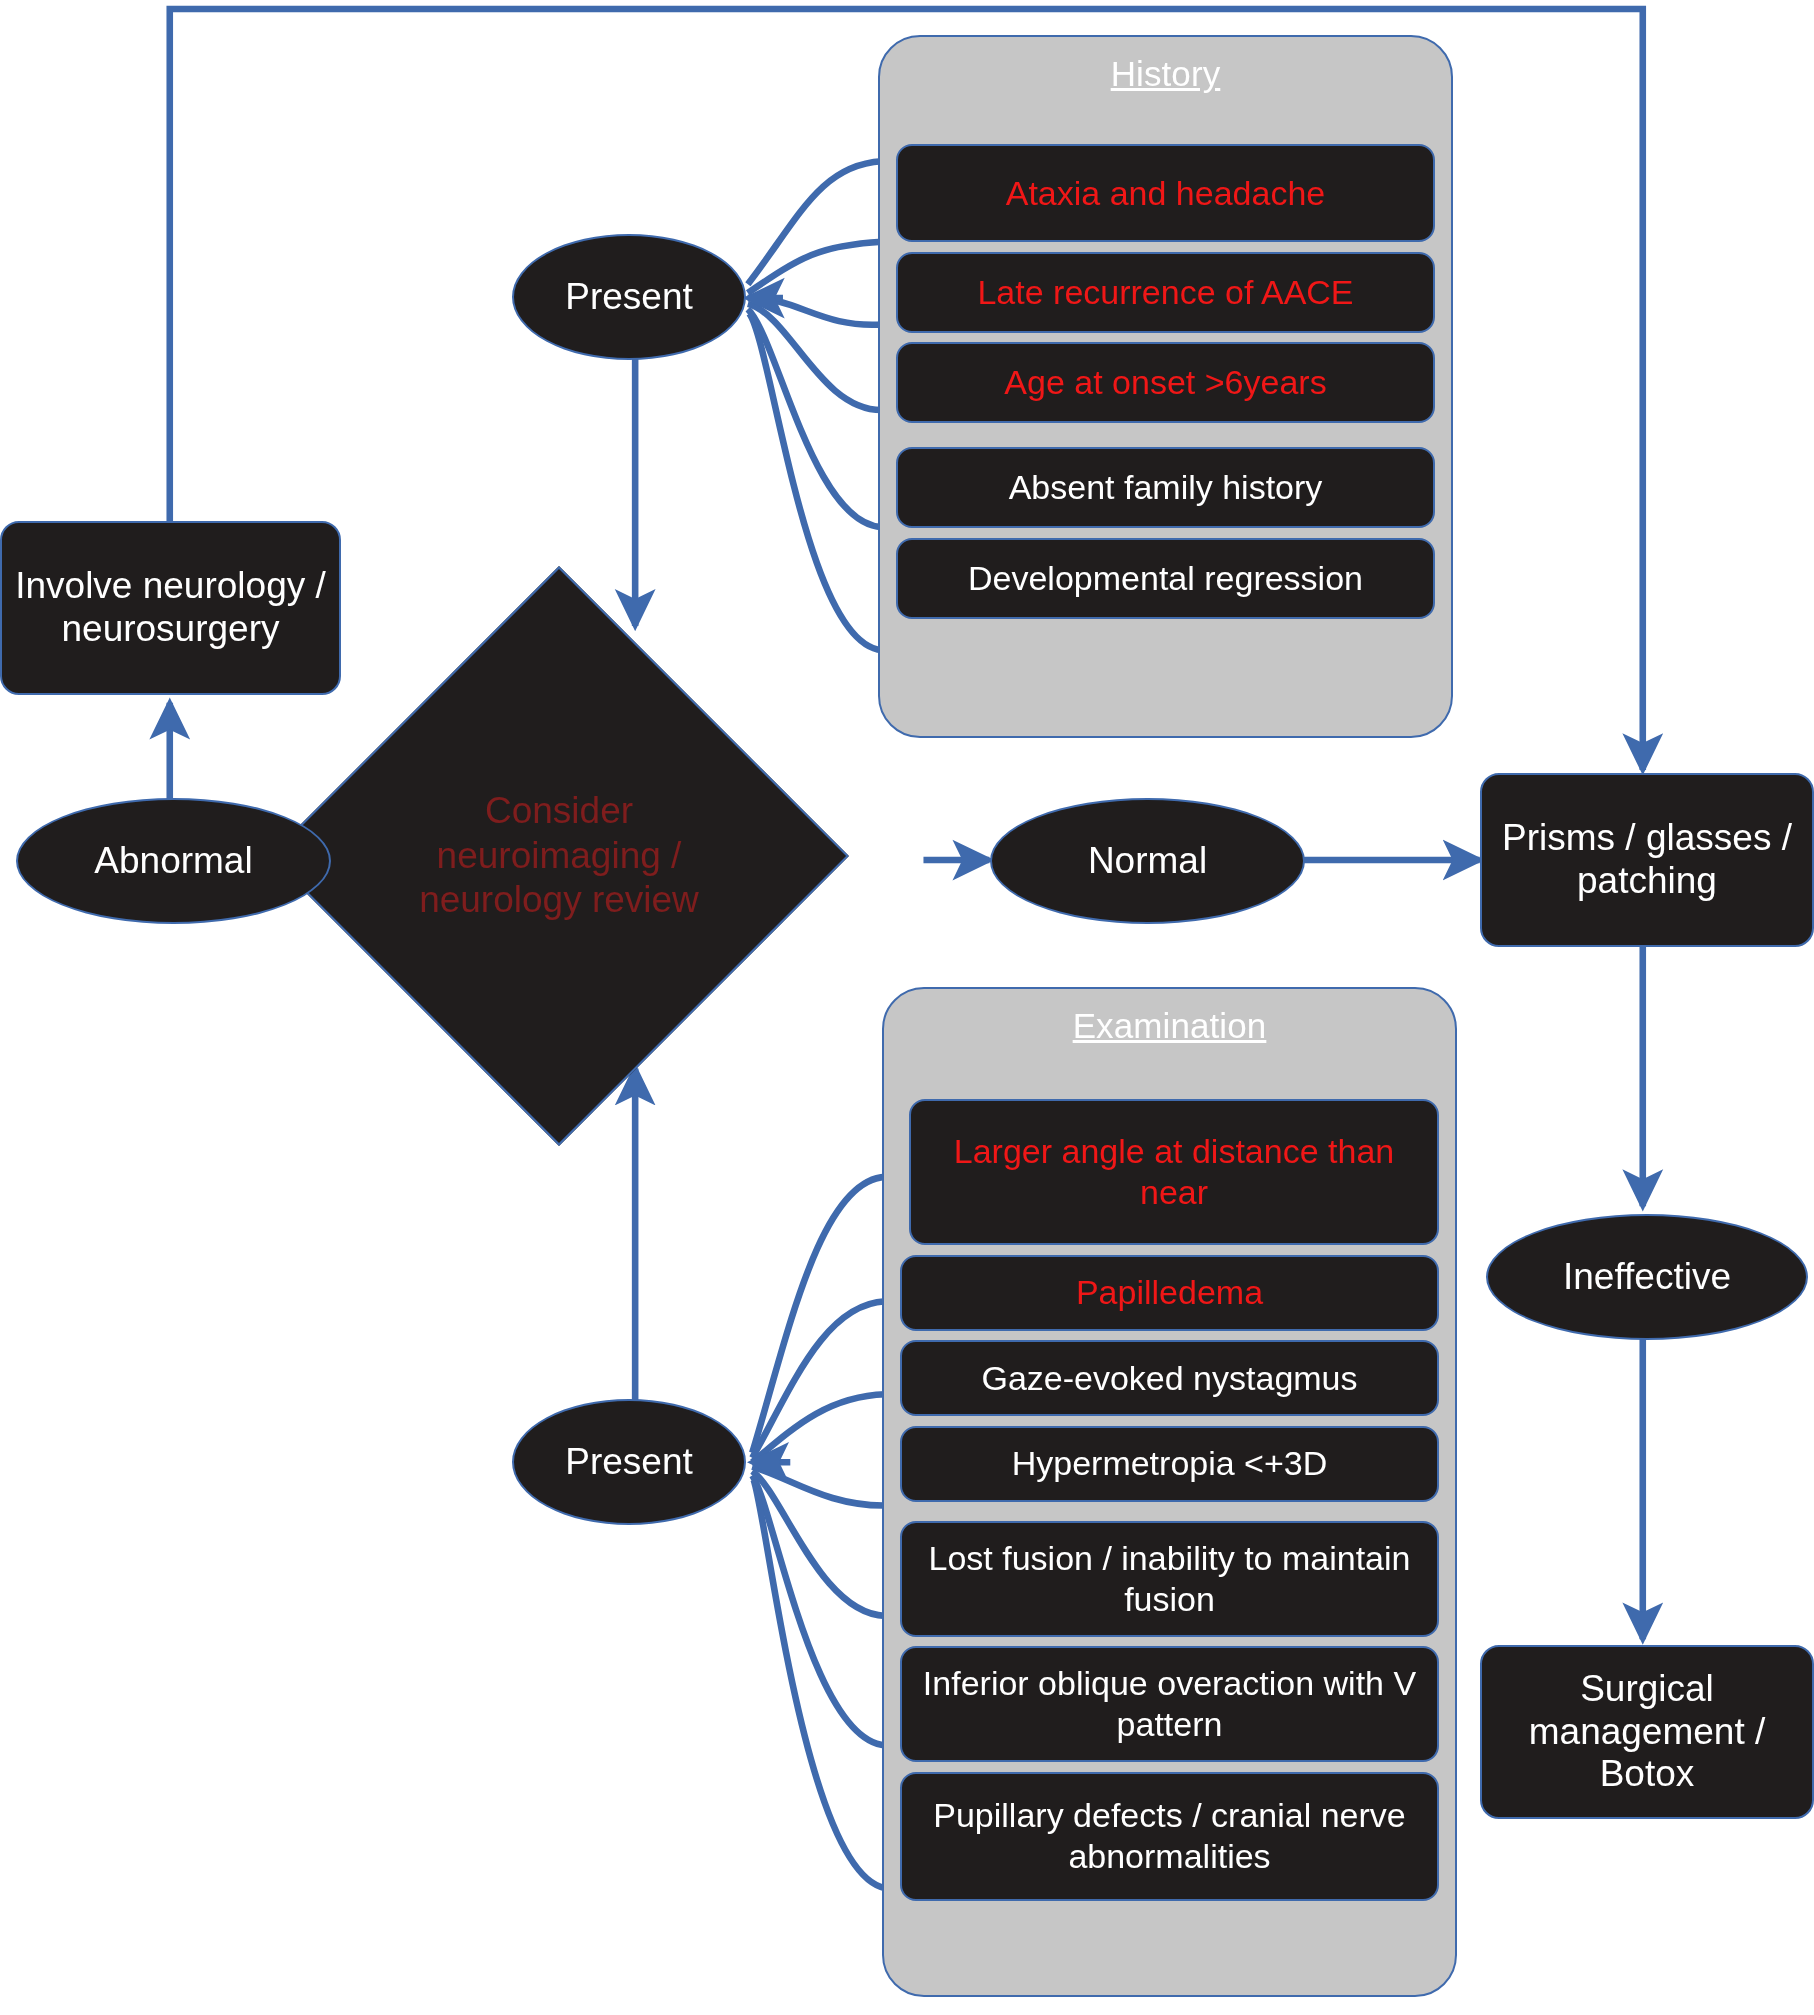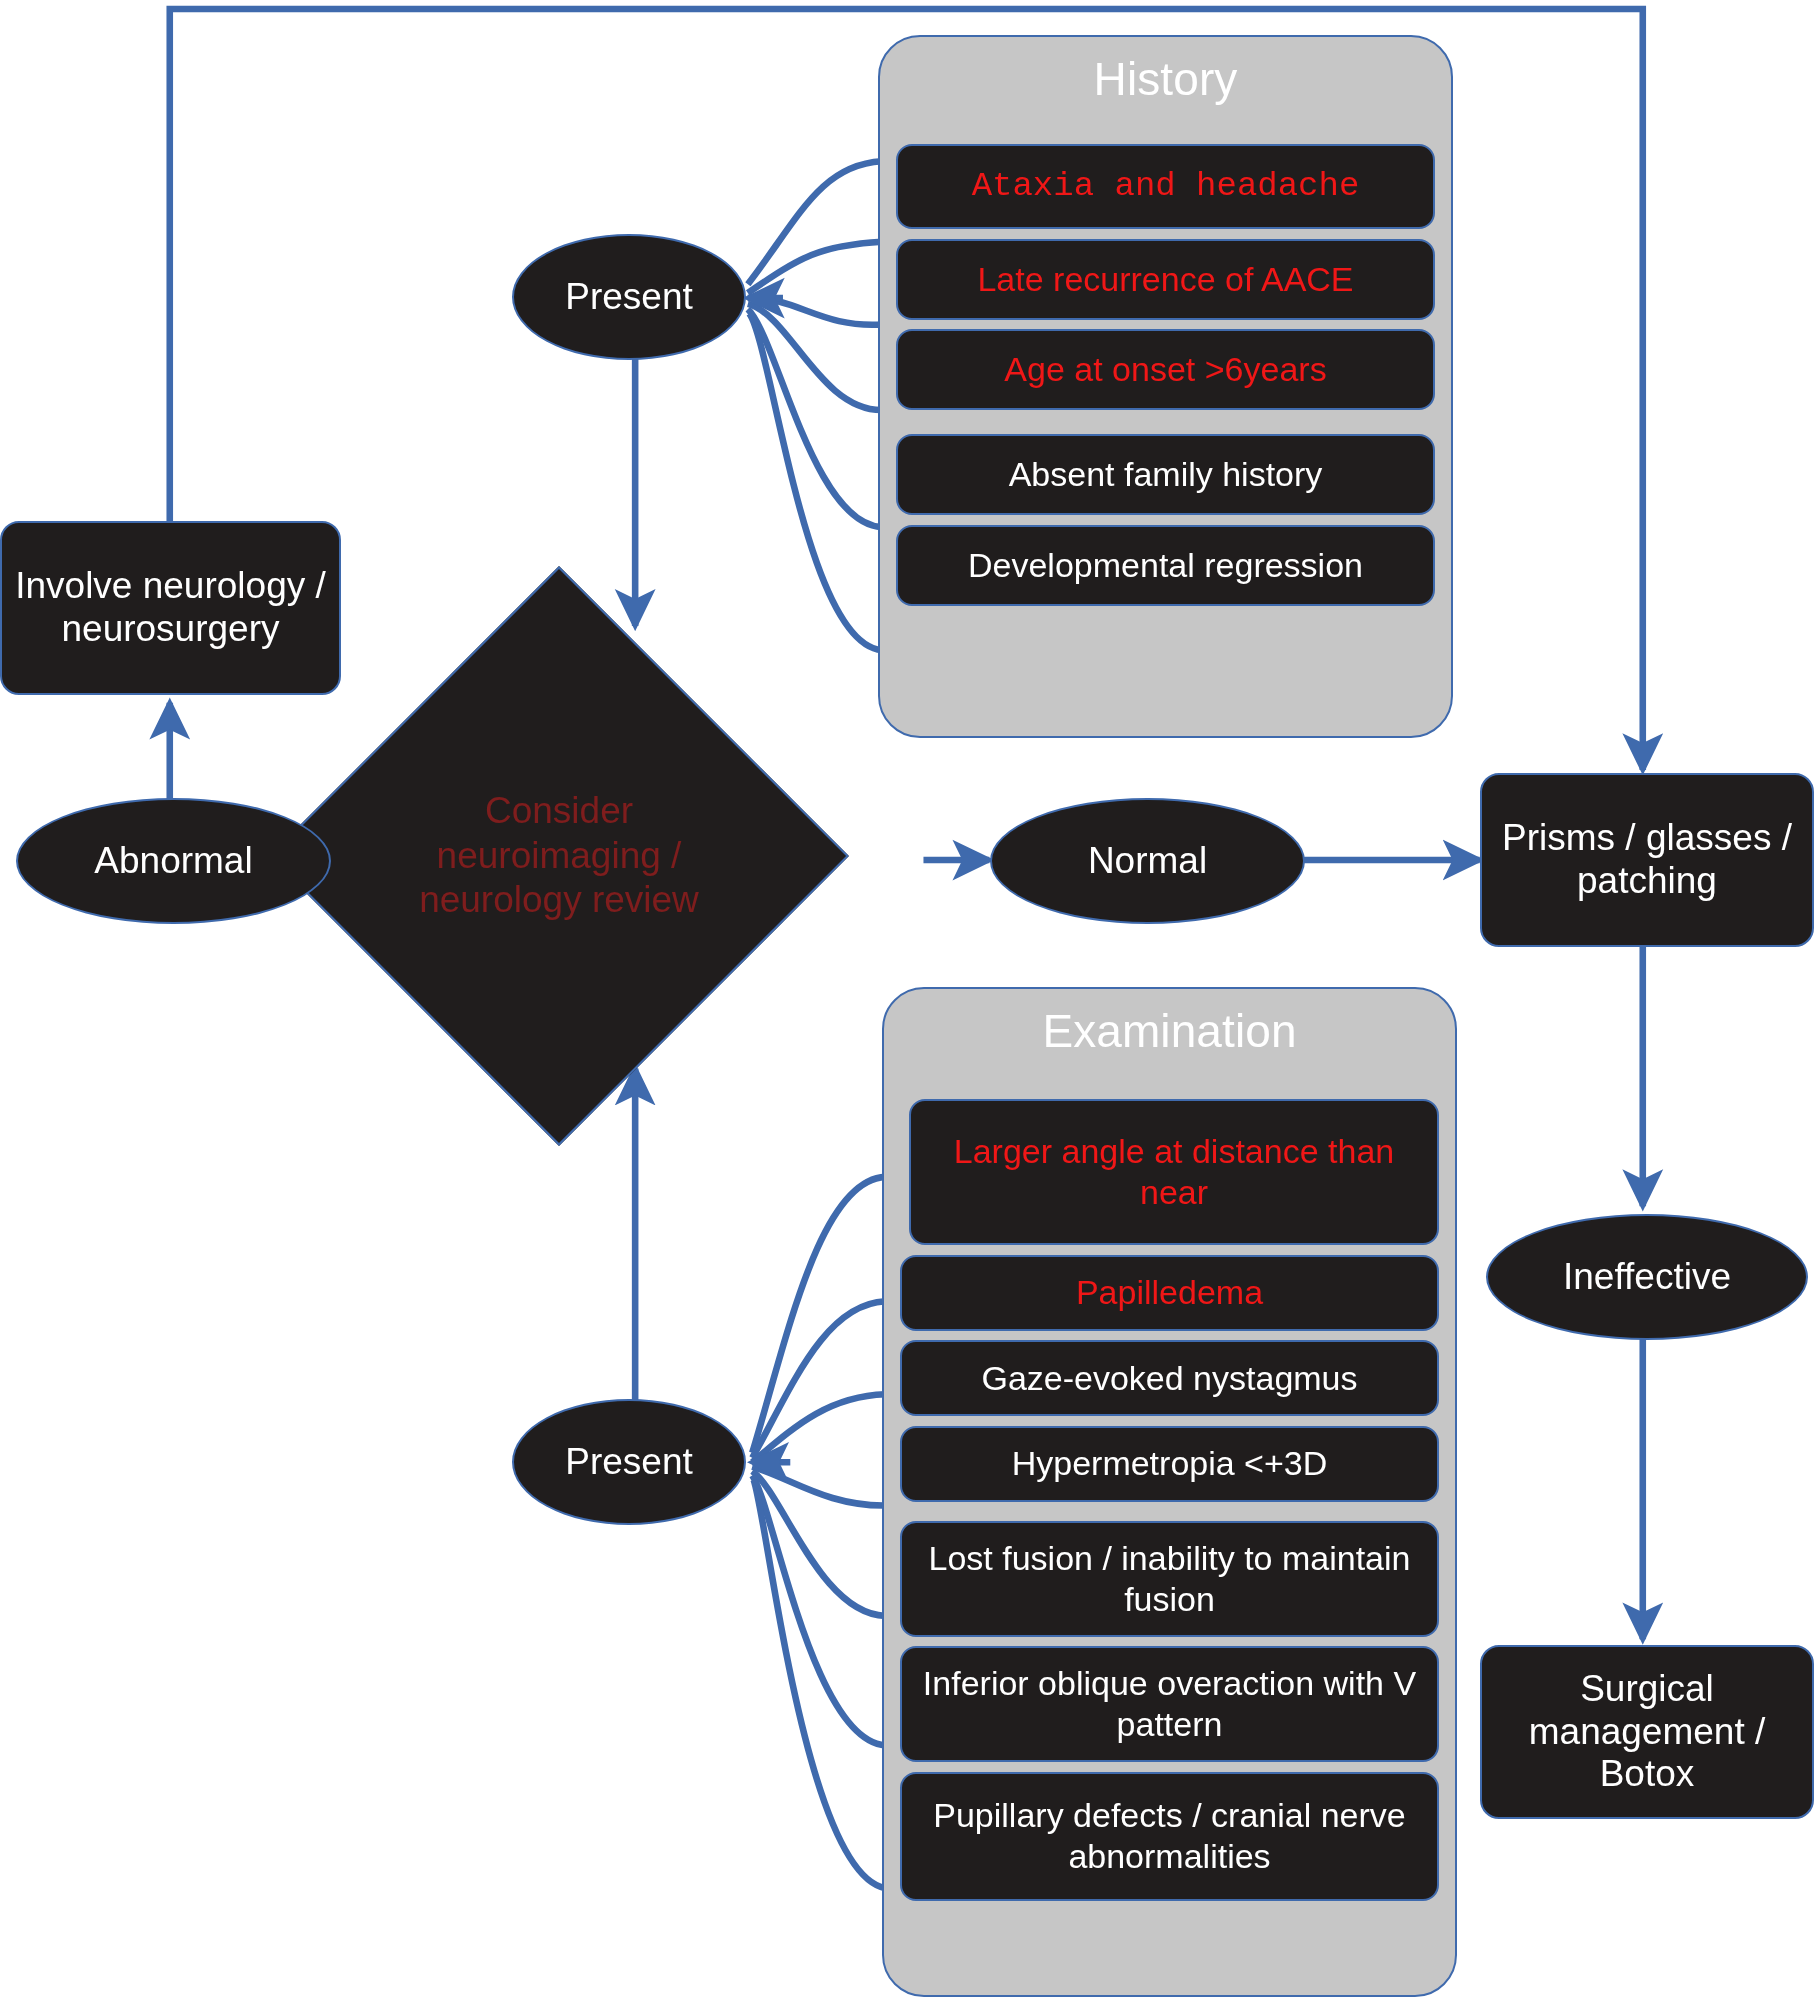--- a/index.html
+++ b/index.html
@@ -69,24 +69,25 @@
     position:absolute;
     box-sizing:border-box;
     background:#c6c6c6;
     border:2.2px solid #3f6aad;
     border-radius:42px;
     z-index:1;
   }
   .panel-title{
     text-align:center;
     color:#ffffff;
-    font-size:46px;
+    font-size:35px;
     line-height:1;
     padding-top:19px;
     letter-spacing:0.1px;
+    text-decoration:underline;
   }
   .panel-items{
     position:absolute;
     left:16px; right:16px;
   }
   .item{
     box-sizing:border-box;
     background:#201d1d;
     border:2.2px solid #3f6aad;
     border-radius:16px;
@@ -149,21 +150,21 @@
 
       <path d="M2245,1290 L2245,1648" marker-end="url(#arw)"></path>
 
       <path d="M2245,1772 L2245,2240" marker-end="url(#arw)"></path>
     </g>
   </svg>
 
   <div class="panel" style="left:878px; top:35px; width:575px; height:703px;">
     <div class="panel-title">History</div>
     <div class="panel-items" id="history-items" style="top:107px;">
-        <div class="item red" style="height: 85px; font-family: Liberation Mono, monospace;">
+        <div class="item red" style="height: 98px;">
           <span>Ataxia and headache</span>
         </div>
         <div class="item red" style="height: 81px;">
           <span>Late recurrence of AACE</span>
         </div>
         <div class="item red" style="height: 81px;">
           <span>Age at onset &gt;6years</span>
         </div>
         <div class="item" style="height: 81px; margin-top: 24px;">
           <span>Absent family history</span>

